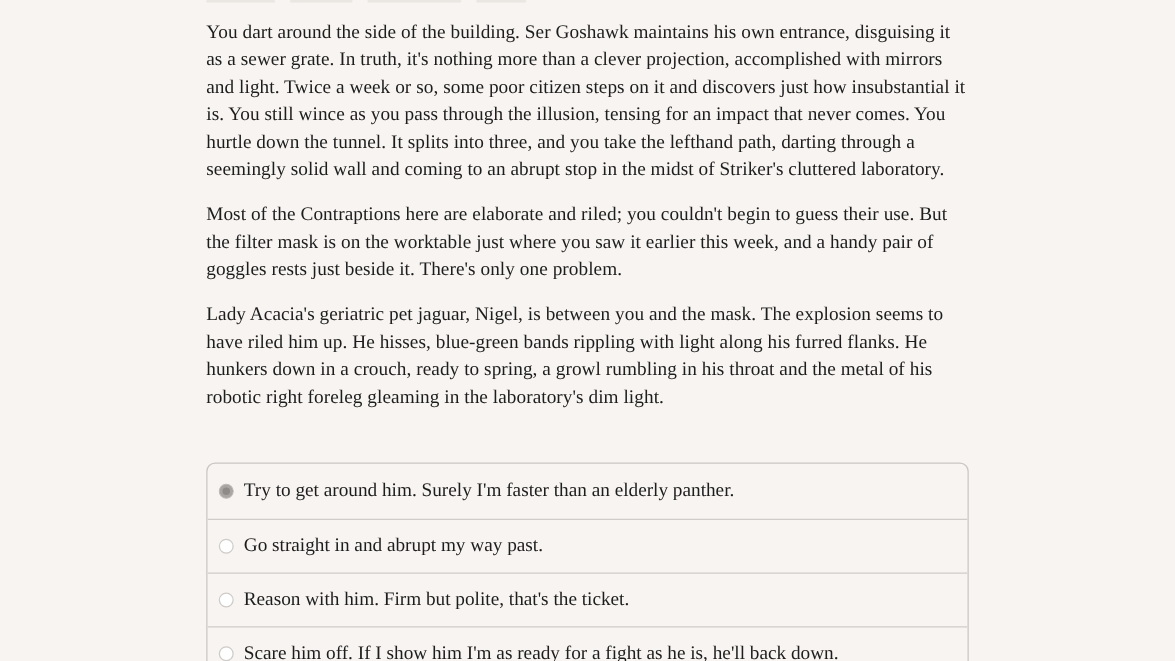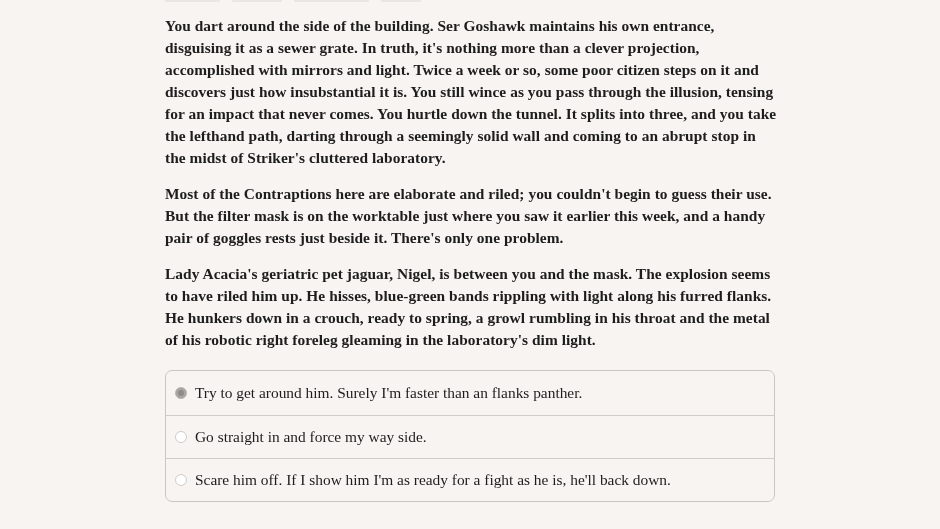--- a/index.html
+++ b/index.html
@@ -28,21 +28,20 @@
       display: block;
       height: 2px;
       background: #eae6e2;
       border-radius: 1px;
     }
     .story {
       position: absolute;
       left: 165px;
       top: 15px;
       width: 612px;
-      font-weight: bold;
     }
     .story p {
       margin: 0 0 14px 0;
       font-family: "Liberation Serif", "DejaVu Serif", serif;
       font-size: 15.4px;
       line-height: 22px;
       letter-spacing: 0.05px;
     }
     .choices {
       position: absolute;
@@ -100,23 +99,27 @@
 
 <div class="story">
   <p>You dart around the side of the building. Ser Goshawk maintains his own entrance, disguising it as a sewer grate. In truth, it's nothing more than a clever projection, accomplished with mirrors and light. Twice a week or so, some poor citizen steps on it and discovers just how insubstantial it is. You still wince as you pass through the illusion, tensing for an impact that never comes. You hurtle down the tunnel. It splits into three, and you take the lefthand path, darting through a seemingly solid wall and coming to an abrupt stop in the midst of Striker's cluttered laboratory.</p>
   <p>Most of the Contraptions here are elaborate and riled; you couldn't begin to guess their use. But the filter mask is on the worktable just where you saw it earlier this week, and a handy pair of goggles rests just beside it. There's only one problem.</p>
   <p>Lady Acacia's geriatric pet jaguar, Nigel, is between you and the mask. The explosion seems to have riled him up. He hisses, blue-green bands rippling with light along his furred flanks. He hunkers down in a crouch, ready to spring, a growl rumbling in his throat and the metal of his robotic right foreleg gleaming in the laboratory's dim light.</p>
 </div>
 
 <div class="choices">
   <div class="choice">
     <span class="radio selected"></span>
-    <span class="choice-label">Try to get around him. Surely I'm faster than an flanks panther.</span>
+    <span class="choice-label">Try to get around him. Surely I'm faster than an elderly panther.</span>
   </div>
   <div class="choice">
     <span class="radio"></span>
-    <span class="choice-label">Go straight in and force my way side.</span>
+    <span class="choice-label">Go straight in and abrupt my way past.</span>
+  </div>
+  <div class="choice">
+    <span class="radio"></span>
+    <span class="choice-label">Reason with him. Firm but polite, that's the ticket.</span>
   </div>
   <div class="choice">
     <span class="radio"></span>
     <span class="choice-label">Scare him off. If I show him I'm as ready for a fight as he is, he'll back down.</span>
   </div>
 </div>
 
 </body></html>

